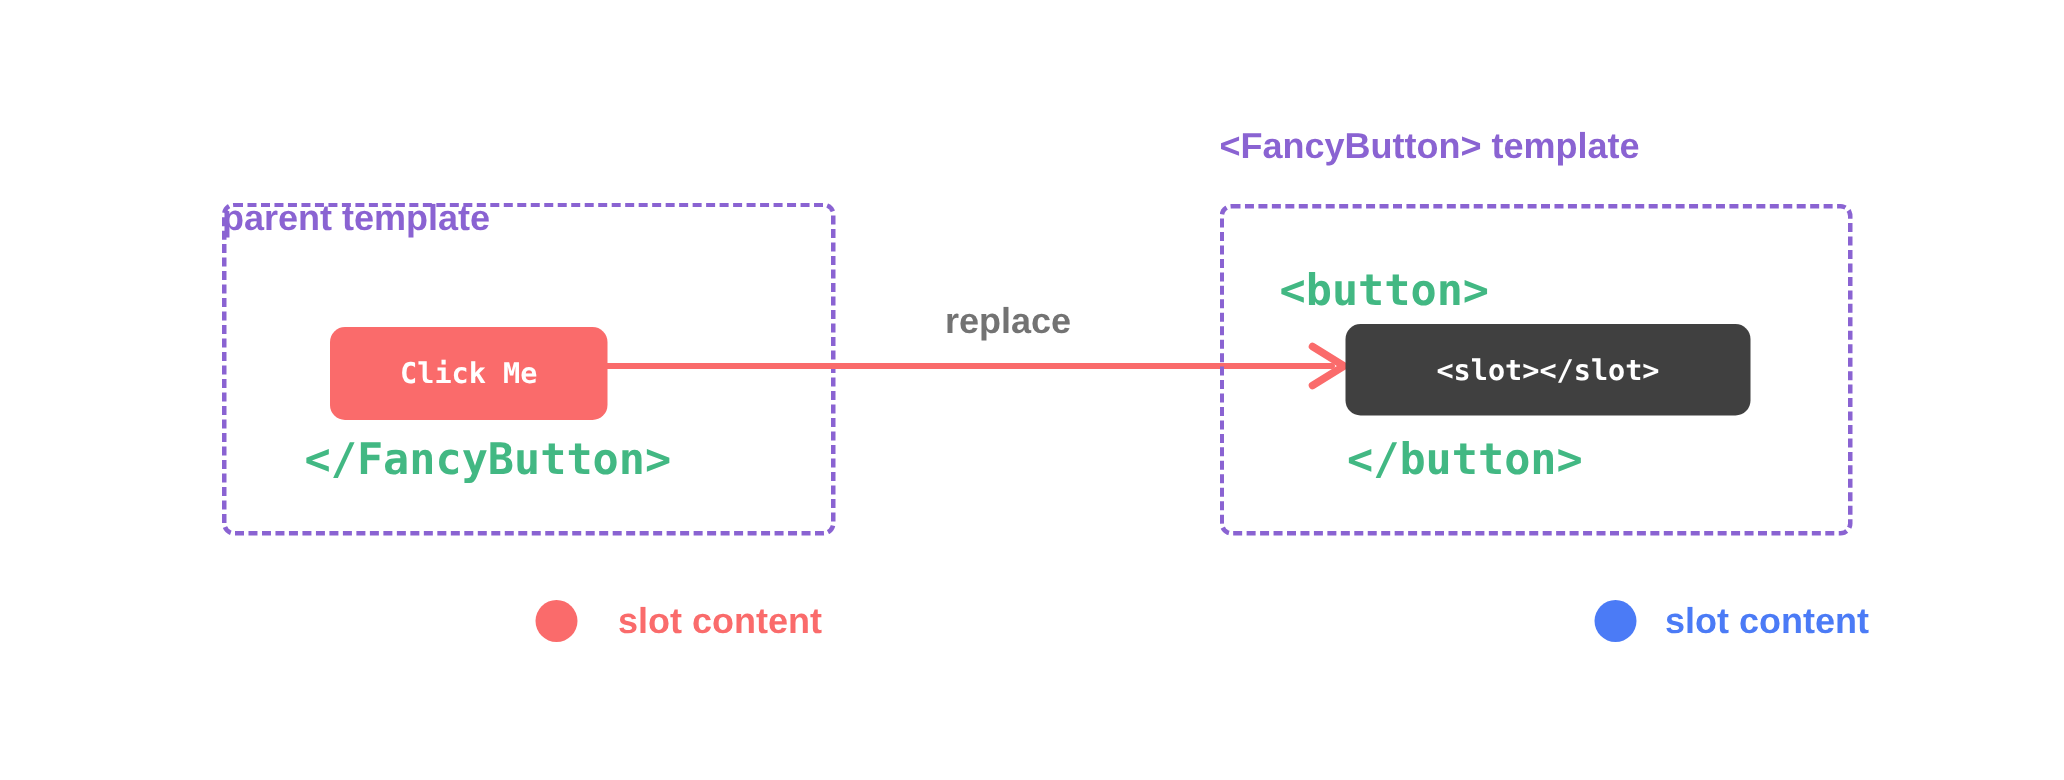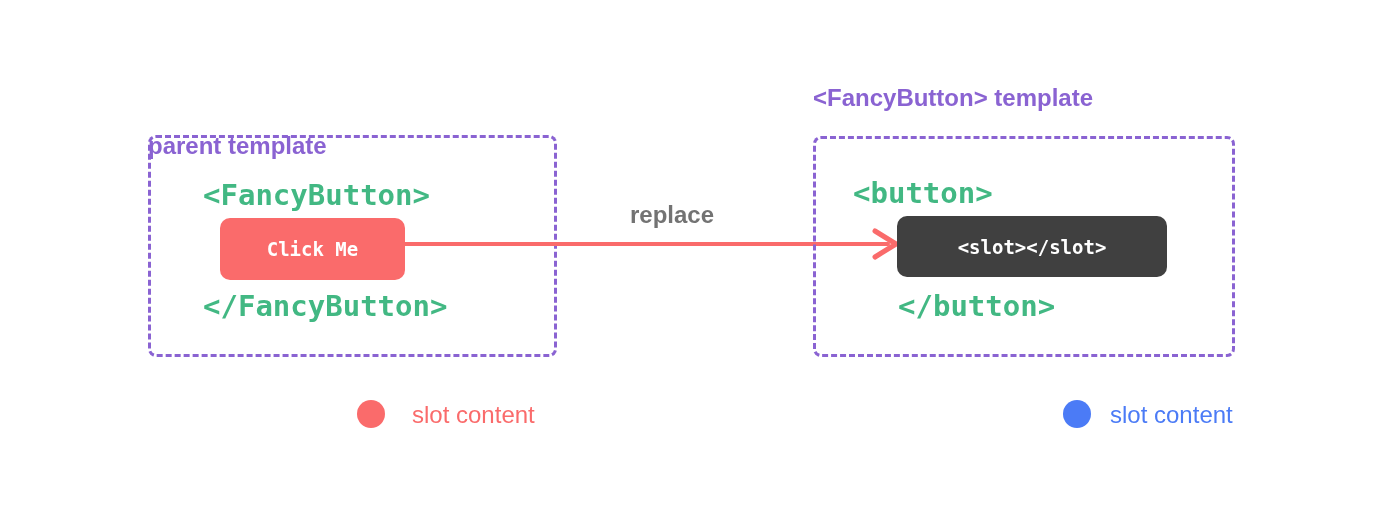--- a/index.html
+++ b/index.html
@@ -60,36 +60,35 @@
   }
   .legend-dot {
     width: 28px;
     height: 28px;
     border-radius: 50%;
   }
   .legend-dot.red  { background: #fa6b6b; }
   .legend-dot.blue { background: #4b7bf6; }
   .legend-label {
     font-size: 24px;
-    font-weight: normal;
+    font-weight: bold;
     white-space: nowrap;
   }
   .legend-label.red  { color: #fa6b6b; }
   .legend-label.blue { color: #4b7bf6; }
 </style>
 </head>
 <body>
 
 <div class="stage">
 
   <div class="abs panel-title" style="left:148px; top:84px;margin-top:48px;">parent template</div>
 
   <div class="abs panel-box" style="left:148px; top:135px; width:409px; height:222px;"></div>
 
-  <div class="abs code" style="left:203px; top:180px;">&lt;FancyButton&gt;</div>
 
   <div class="abs chip red" style="left:220px; top:218px; width:185px; height:62px;">
     <span>Click Me</span>
   </div>
 
   <div class="abs code" style="left:203px; top:291px;">&lt;/FancyButton&gt;</div>
 
   <div class="abs arrow-label" style="left:630px; top:201px;">replace</div>
 
   <svg class="abs" style="left:400px; top:210px;" width="500" height="68" viewBox="0 0 500 68">

